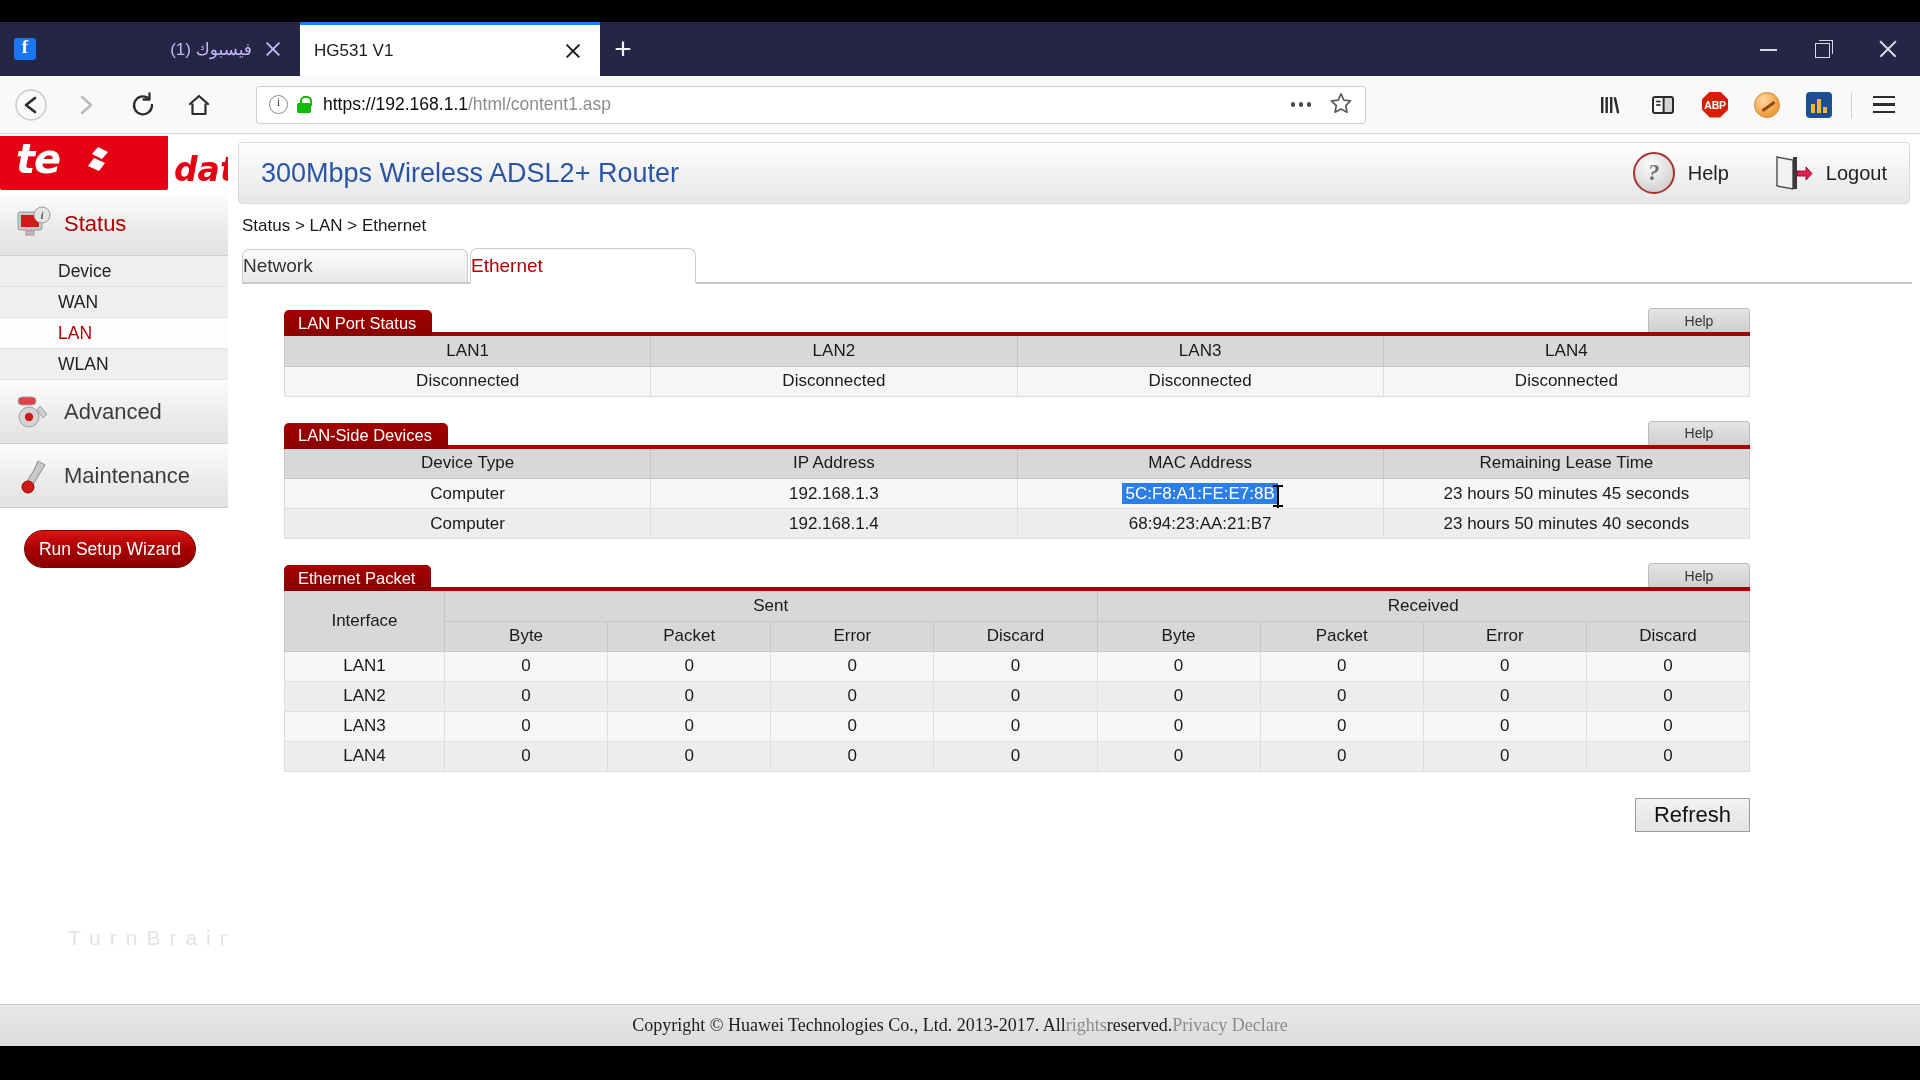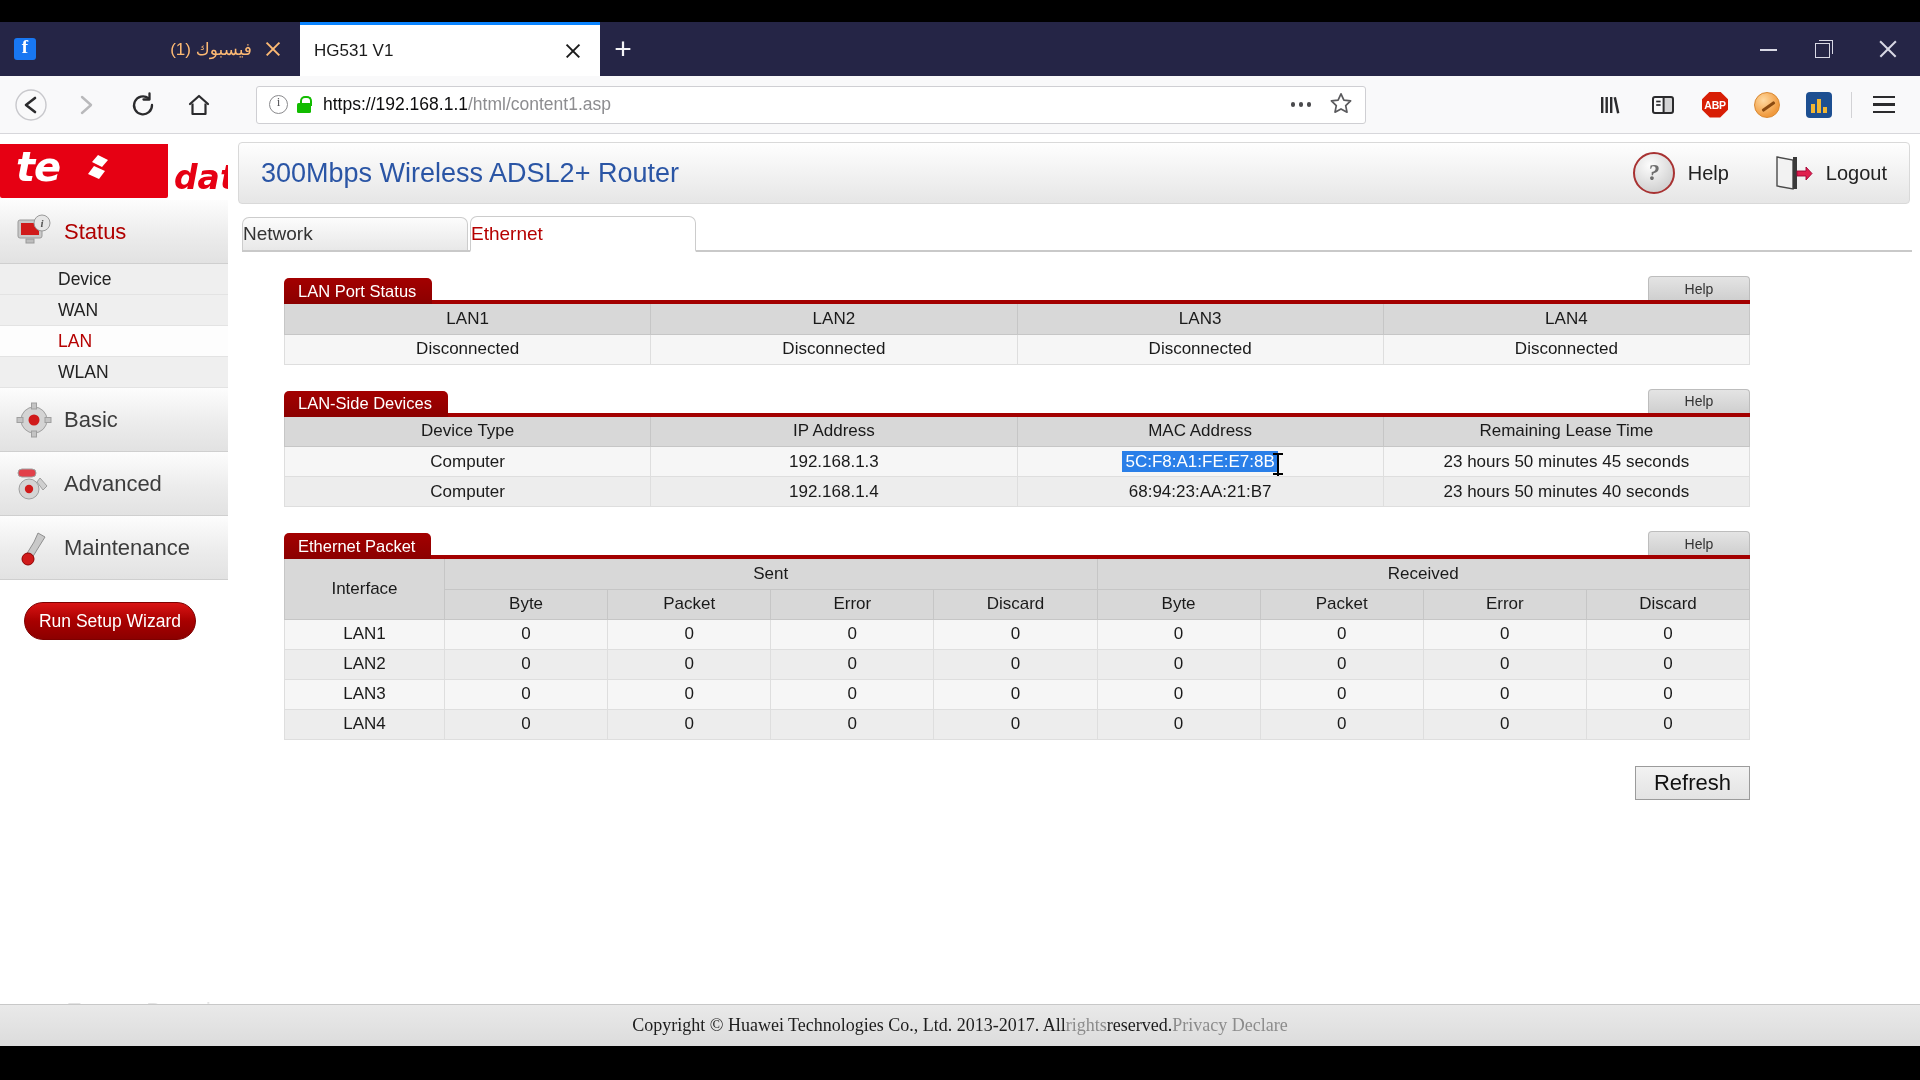--- a/index.html
+++ b/index.html
@@ -26,21 +26,21 @@
     display: flex; align-items: flex-end;
   }
   .tab {
     height: 54px;
     display: flex; align-items: center;
     padding: 0 14px;
     position: relative;
   }
   .tab.inactive {
     width: 300px;
-    color: #fdba74;
+    color: #c4b5fd;
   }
   .tab.active {
     width: 300px;
     background: #fff;
     color: #1a1a1a;
     border-top: 3px solid #0a84ff;
   }
   .tab-favicon {
     width: 22px; height: 22px;
     background: #1877f2;
@@ -250,21 +250,21 @@
   
   #router-page {
     position: absolute; left: 0; top: 134px;
     width: 1920px; height: 870px;
     background: #fff;
     overflow: hidden;
   }
 
   
   #sidebar {
-    position: absolute; left: 0; top: 8px;
+    position: absolute; left: 0; top: 0;
     width: 228px; height: 870px;
     background: #fff;
   }
   #logo-area {
     height: 58px;
     background: #fff;
     position: relative;
   }
   #logo-badge {
     position: absolute; left: 0; top: 2px;
@@ -698,37 +698,20 @@
       <div class="side-sub">
         <span>WAN</span>
       </div>
       <div class="side-sub active">
         <span>LAN</span>
       </div>
       <div class="side-sub">
         <span>WLAN</span>
       </div>
 
-      <div class="side-group">
-        <span class="grp-icon">
-          <svg width="40" height="40" viewBox="0 0 40 40" aria-hidden="true">
-            <g transform="translate(20,20)">
-              <circle r="13" fill="#d4d4d4" stroke="#9f9f9f"></circle>
-              <circle r="5.5" fill="#d01a1a"></circle>
-              <g fill="#c4c4c4" stroke="#9f9f9f">
-                <rect x="-2.5" y="-17" width="5" height="6"></rect>
-                <rect x="-2.5" y="11" width="5" height="6"></rect>
-                <rect x="-17" y="-2.5" width="6" height="5"></rect>
-                <rect x="11" y="-2.5" width="6" height="5"></rect>
-              </g>
-            </g>
-          </svg>
-        </span>
-        <span class="grp-label">Basic</span>
-      </div>
 
       <div class="side-group">
         <span class="grp-icon">
           <svg width="40" height="40" viewBox="0 0 40 40" aria-hidden="true">
             <rect x="4" y="5" width="18" height="8" rx="4" fill="#e2404a" stroke="#9f9f9f"></rect>
             <g transform="translate(15,25)">
               <circle r="10" fill="#d4d4d4" stroke="#9f9f9f"></circle>
               <circle r="4.2" fill="#d01a1a"></circle>
             </g>
             <path d="M26 14 L33 22 L29 26 L23 18 Z" fill="#cfcfcf" stroke="#9f9f9f"></path>
@@ -771,20 +754,21 @@
                 <path d="M4 3 L20 6 L20 35 L4 32 Z" fill="#f2f2f2" stroke="#4a4a4a" stroke-width="1.4"></path>
                 <rect x="20" y="3" width="4" height="32" fill="#3a3a3a"></rect>
                 <path d="M24 17 L33 17 L33 13 L39 19.5 L33 26 L33 22 L24 22 Z" fill="#e01f4d" stroke="#a00034" stroke-width="0.9"></path>
               </svg>
             </span>
             <span class="lbl">Logout</span>
           </div>
         </div>
       </div>
 
+      <div id="breadcrumb">Status &gt; LAN &gt; Ethernet</div>
 
       <div id="tabs-row">
         <div class="ptab inactive">
           <span>Network</span>
         </div>
         <div class="ptab active">
           <span>Ethernet</span>
         </div>
       </div>
 

